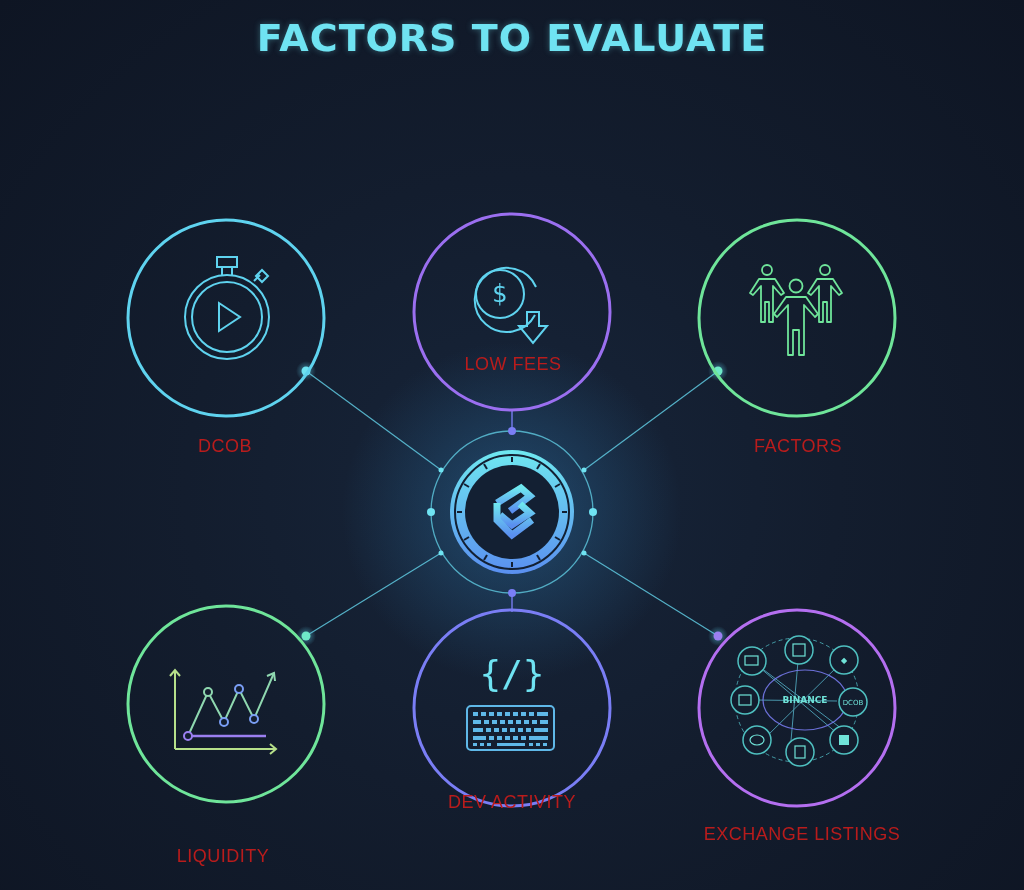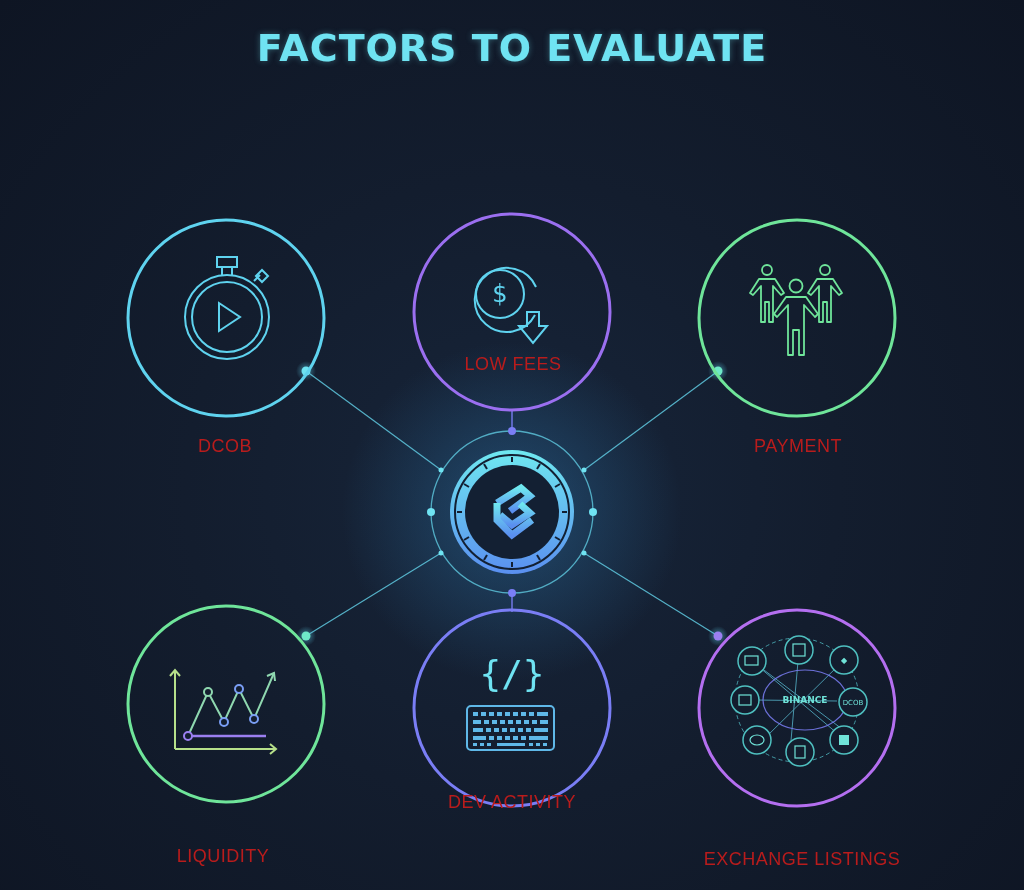--- a/index.html
+++ b/index.html
@@ -2,21 +2,21 @@
 <html><head>
 <meta charset="utf-8">
 <style>
   html, body { margin:0; padding:0; }
   body {
     width:1024px; height:890px; overflow:hidden; position:relative;
     background: radial-gradient(ellipse at 50% 55%, #17253a 0%, #131d2e 45%, #0e1523 100%);
     font-family: "DejaVu Sans", "Liberation Sans", sans-serif;
   }
   .title {
-    position:absolute; left:0; top:26px; width:1024px; text-align:center;
+    position:absolute; left:0; top:16px; width:1024px; text-align:center;
     color:#6fe3f2; font-weight:bold; font-size:38px; line-height:44px; letter-spacing:1px;
     text-shadow: 0 0 6px rgba(111,227,242,0.35);
   }
   .title div { white-space:nowrap; }
   svg.stage { position:absolute; left:0; top:0; }
   .label {
     position:absolute; color:#b91c1c; font-size:18px; letter-spacing:0.5px;
     text-align:center; transform:translateX(-50%); white-space:nowrap;
     font-family: "Liberation Sans", "DejaVu Sans", sans-serif;
   }
@@ -248,16 +248,16 @@
         <rect x="795" y="746" width="10" height="12" fill="none" stroke="#6fe3d8" stroke-width="1.2"></rect>
         <rect x="839" y="735" width="10" height="10" fill="#6fe3d8"></rect>
         <text x="805" y="703" font-size="9" font-weight="bold">BINANCE</text>
       </g>
     </g>
   </g>
 </svg>
 
 <div class="label" style="left:225px; top:436px;">DCOB</div>
 <div class="label" style="left:513px; top:354px;">LOW FEES</div>
-<div class="label" style="left:798px; top:436px;">PAYMENT</div>
+<div class="label" style="left:798px; top:436px;">FACTORS</div>
 <div class="label" style="left:223px; top:846px;">LIQUIDITY</div>
 <div class="label" style="left:512px; top:792px;">DEV ACTIVITY</div>
-<div class="label" style="left:802px; top:849px;">EXCHANGE LISTINGS</div>
+<div class="label" style="left:802px; top:824px;">EXCHANGE LISTINGS</div>
 
 </body></html>

